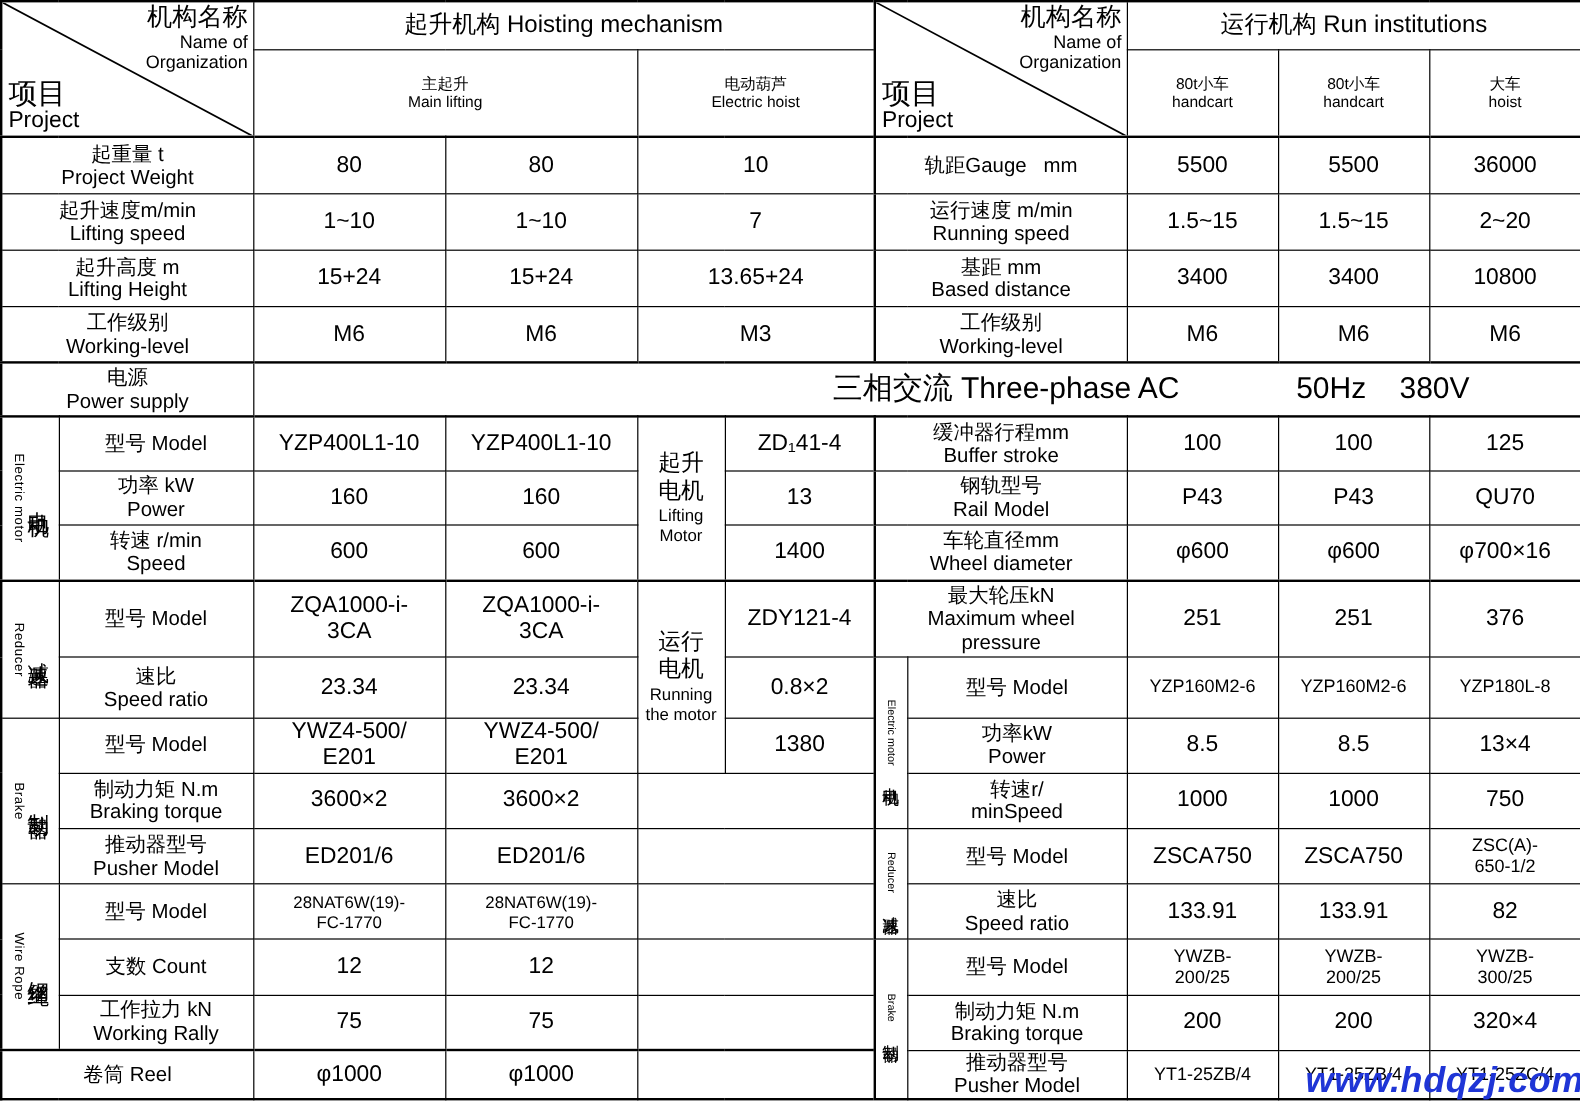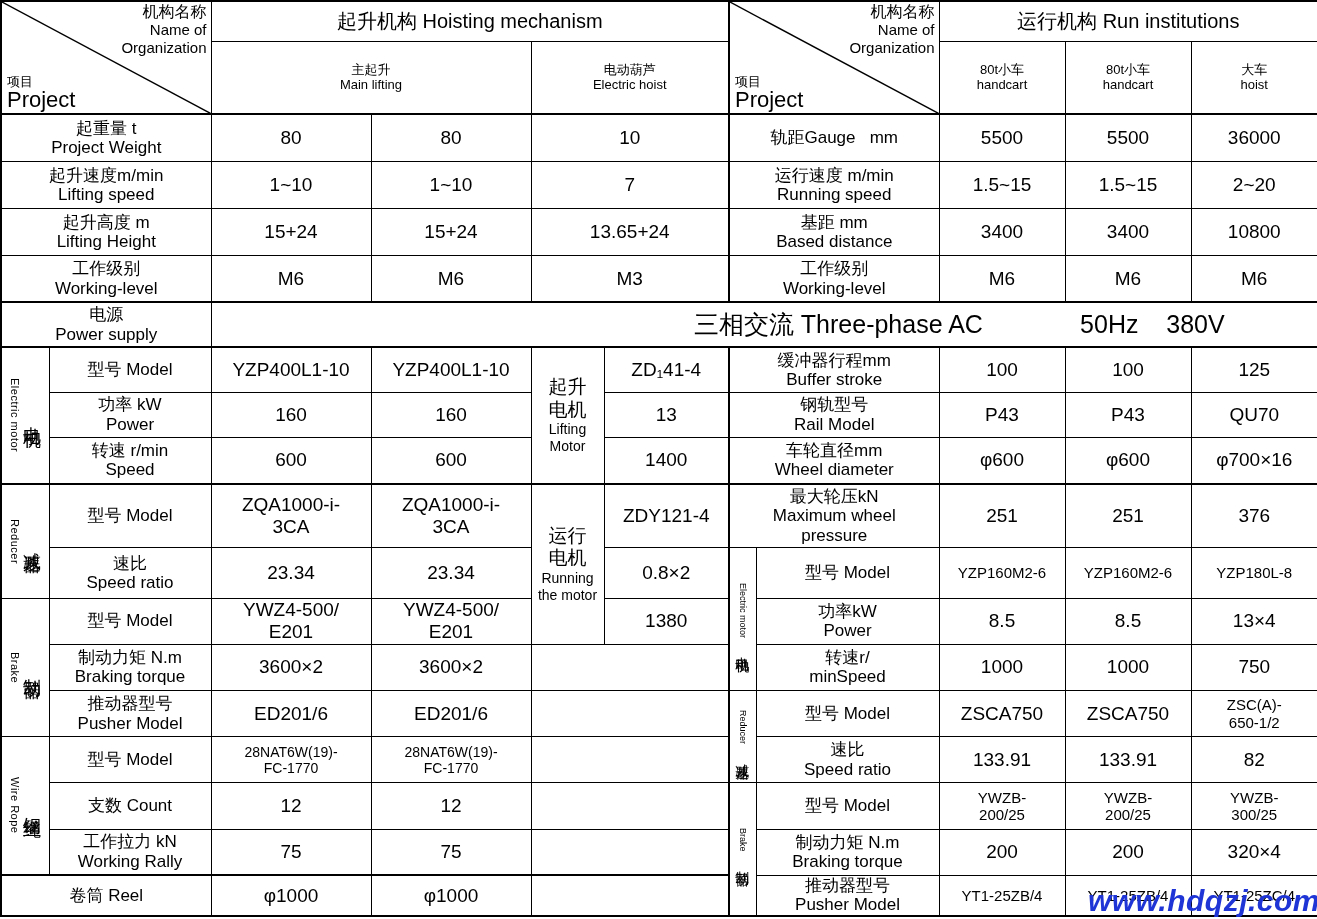--- a/index.html
+++ b/index.html
@@ -18,24 +18,24 @@
   .sm{font-size:15px;line-height:1.1;}
   .xs{font-size:14px;line-height:1.1;}
   .pre{white-space:pre;}
   .power{text-align:left;padding-left:390px !important;font-size:25px;white-space:pre;}
   
   .corner{position:relative;}
   .diag{position:absolute;left:0;top:0;width:100%;height:100%;}
   .diag line{stroke:#000;stroke-width:1.4;}
   .corner-top{position:absolute;top:1px;right:4px;text-align:right;}
   .corner-bot{position:absolute;bottom:2px;left:5px;text-align:left;}
-  .c-cn{display:block;font-size:16px;}
+  .c-cn{display:block;font-size:21px;}
   .c-en{display:block;font-size:15px;white-space:pre-line;line-height:1.15;}
-  .c-cn2{display:block;font-size:13px;line-height:1.05;}
-  .c-en2{display:block;font-size:22px;line-height:1.05;}
+  .c-cn2{display:block;font-size:24px;line-height:1.05;}
+  .c-en2{display:block;font-size:19px;line-height:1.05;}
   
   .vgroup .g-en{writing-mode:vertical-rl;display:inline-block;vertical-align:middle;
                 font-size:11px;letter-spacing:0.5px;}
   .vgroup .g-cn{writing-mode:vertical-rl;text-orientation:upright;display:inline-block;
                 vertical-align:middle;font-size:18px;letter-spacing:2px;}
   .vg-r .g-en{font-size:9px;letter-spacing:0;}
   .vg-r .g-cn{font-size:14px;letter-spacing:1px;}
   
   .h-cn{display:block;font-size:19px;white-space:pre-line;line-height:1.2;}
   .h-en{display:block;font-size:14px;white-space:pre-line;line-height:1.2;}

